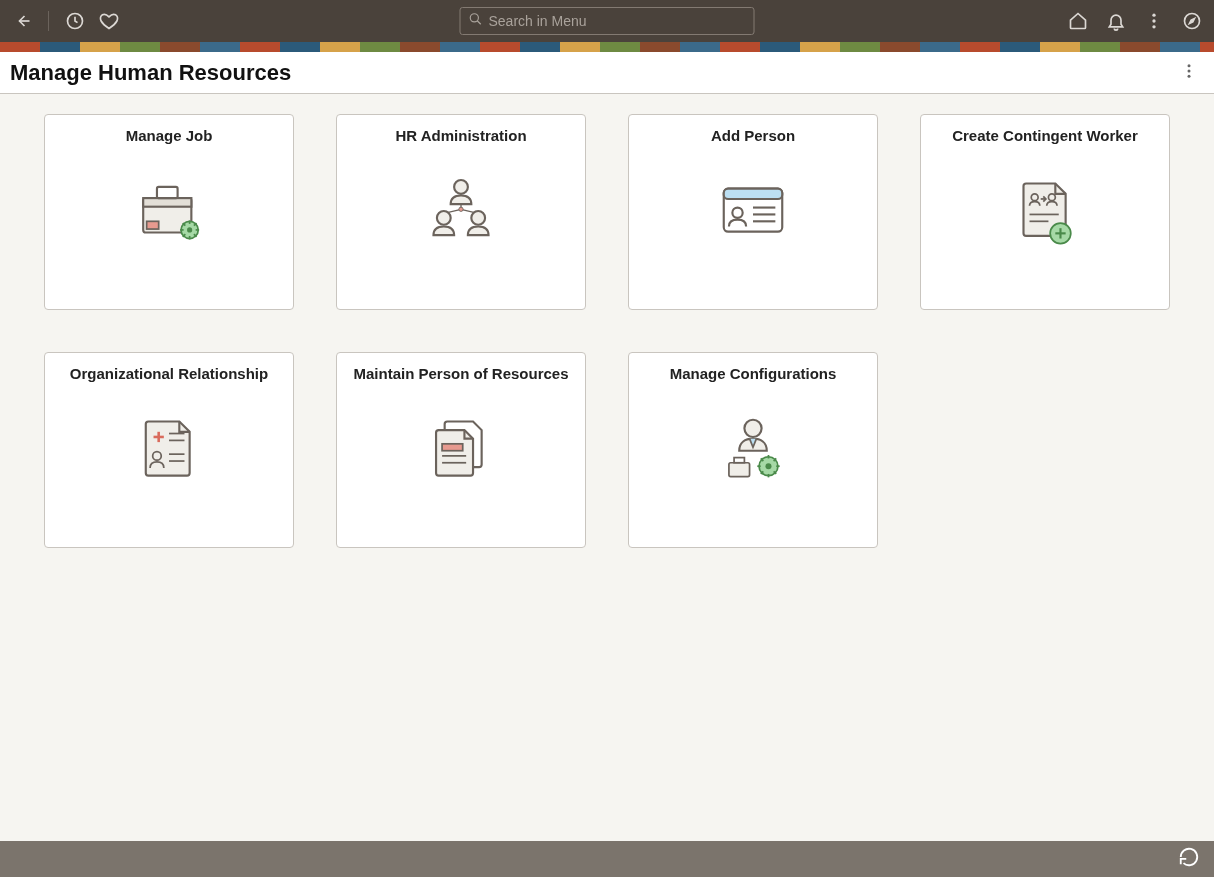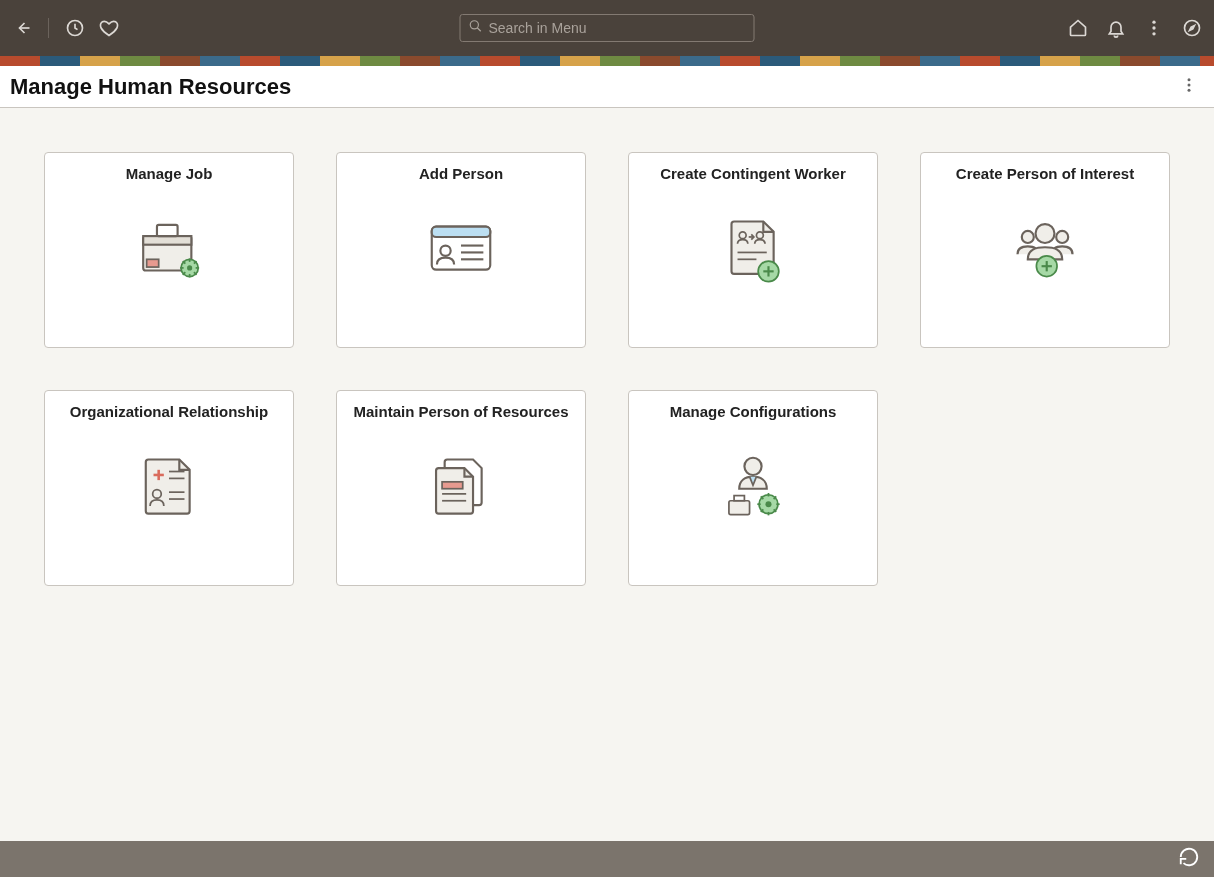--- a/index.html
+++ b/index.html
@@ -5,21 +5,21 @@
   * { box-sizing: border-box; margin: 0; padding: 0; }
   body {
     font-family: Arial, Helvetica, sans-serif;
     background: #f6f5f1;
     width: 1214px;
     height: 877px;
     overflow: hidden;
     position: relative;
   }
   .topbar {
-    height: 56px;
+    height: 42px;
     background: #4a423b;
     display: flex;
     align-items: center;
     padding: 0 10px;
     color: #dcd8d4;
   }
   .topbar .left-group { display: flex; align-items: center; gap: 10px; }
   .topbar .right-group { display: flex; align-items: center; gap: 14px; margin-left: auto; }
   .icon-btn {
     width: 24px; height: 24px;
@@ -53,21 +53,21 @@
   .page-header {
     height: 42px;
     background: #ffffff;
     border-bottom: 1px solid #c9c5bf;
     display: flex; align-items: center;
     padding: 12px 10px;
   }
   .page-header h1 { font-size: 22px; font-weight: bold; color: #111; }
   .page-header .more { margin-left: auto; cursor: pointer; padding: 6px; }
   .content {
-    padding: 44px 44px 20px 44px;
+    padding: 20px 44px 20px 44px;
     background:
       linear-gradient(#f6f5f1,#f6f5f1);
     height: calc(877px - 42px - 10px - 42px - 36px);
     overflow: auto;
   }
   .tile-grid {
     display: grid;
     grid-template-columns: repeat(4, 250px);
     gap: 42px;
   }
@@ -195,20 +195,41 @@
                 <line x1="2" y1="2" x2="5" y2="5"></line>
                 <line x1="15" y1="15" x2="18" y2="18"></line>
                 <line x1="18" y1="2" x2="15" y2="5"></line>
                 <line x1="5" y1="15" x2="2" y2="18"></line>
               </g>
           </g>
         </svg>
       </div>
     </div>
 
+    <div class="tile">
+      <div class="tile-title">HR Administration</div>
+      <div class="tile-icon">
+        <svg width="86" height="86" viewBox="0 0 100 100">
+          <g fill="#f0eee9" stroke="#6b635c" stroke-width="2.5">
+            <circle cx="50" cy="22" r="8"></circle>
+              <path d="M38 42c0-7 5-10 12-10s12 3 12 10z"></path>
+            <circle cx="30" cy="58" r="8"></circle>
+              <path d="M18 78c0-7 5-10 12-10s12 3 12 10z"></path>
+            <circle cx="70" cy="58" r="8"></circle>
+              <path d="M58 78c0-7 5-10 12-10s12 3 12 10z"></path>
+          </g>
+          <g stroke="#6b635c" stroke-width="1.5">
+              <line x1="50" y1="42" x2="50" y2="48"></line>
+              <line x1="50" y1="48" x2="34" y2="52"></line>
+              <line x1="50" y1="48" x2="66" y2="52"></line>
+            </g>
+          <circle cx="50" cy="48" r="2.5" fill="#e79a8f" stroke="#6b635c"></circle>
+        </svg>
+      </div>
+    </div>
 
     <div class="tile">
       <div class="tile-title">Add Person</div>
       <div class="tile-icon">
         <svg width="86" height="86" viewBox="0 0 100 100">
           <rect x="16" y="24" width="68" height="50" rx="5" fill="#fff" stroke="#6b635c" stroke-width="2.5"></rect>
           <rect x="16" y="24" width="68" height="12" rx="5" fill="#bcdff2" stroke="#6b635c" stroke-width="2.5"></rect>
           <g fill="none" stroke="#6b635c" stroke-width="2.5">
             <circle cx="32" cy="52" r="6"></circle>
               <path d="M22 68c0-6 4-8 10-8s10 2 10 8"></path>
@@ -242,40 +263,20 @@
           <line x1="32" y1="62" x2="54" y2="62" stroke="#6b635c" stroke-width="2"></line>
           <g transform="translate(56 64)">
             <circle cx="12" cy="12" r="12" fill="#a6d9a6" stroke="#4a8a4a" stroke-width="2"></circle>
             <line x1="12" y1="6" x2="12" y2="18" stroke="#4a8a4a" stroke-width="2.5"></line>
             <line x1="6" y1="12" x2="18" y2="12" stroke="#4a8a4a" stroke-width="2.5"></line>
           </g>
         </svg>
       </div>
     </div>
 
-    <div class="tile">
-      <div class="tile-title">Create Person of Interest</div>
-      <div class="tile-icon">
-        <svg width="86" height="86" viewBox="0 0 100 100">
-          <g fill="#f0eee9" stroke="#6b635c" stroke-width="2.5">
-            <circle cx="30" cy="36" r="7"></circle>
-              <path d="M18 56c0-7 5-9 12-9s12 2 12 9"></path>
-            <circle cx="70" cy="36" r="7"></circle>
-              <path d="M58 56c0-7 5-9 12-9s12 2 12 9"></path>
-            <circle cx="50" cy="32" r="11"></circle>
-              <path d="M30 62c0-11 8-14 20-14s20 3 20 14z"></path>
-          </g>
-          <g transform="translate(40 58)">
-            <circle cx="12" cy="12" r="12" fill="#a6d9a6" stroke="#4a8a4a" stroke-width="2"></circle>
-            <line x1="12" y1="6" x2="12" y2="18" stroke="#4a8a4a" stroke-width="2.5"></line>
-            <line x1="6" y1="12" x2="18" y2="12" stroke="#4a8a4a" stroke-width="2.5"></line>
-          </g>
-        </svg>
-      </div>
-    </div>
 
     <div class="tile">
       <div class="tile-title">Organizational Relationship</div>
       <div class="tile-icon">
         <svg width="86" height="86" viewBox="0 0 100 100">
           <path d="M26 18h36l12 12v48a3 3 0 0 1-3 3H26a3 3 0 0 1-3-3V21a3 3 0 0 1 3-3z" fill="#f0eee9" stroke="#6b635c" stroke-width="2.5"></path>
           <polyline points="62 18 62 30 74 30" fill="none" stroke="#6b635c" stroke-width="2.5"></polyline>
           <g transform="translate(30 28)" stroke="#d96b5c" stroke-width="3" fill="#e79a8f">
             <line x1="8" y1="2" x2="8" y2="14"></line>
               <line x1="2" y1="8" x2="14" y2="8"></line>

